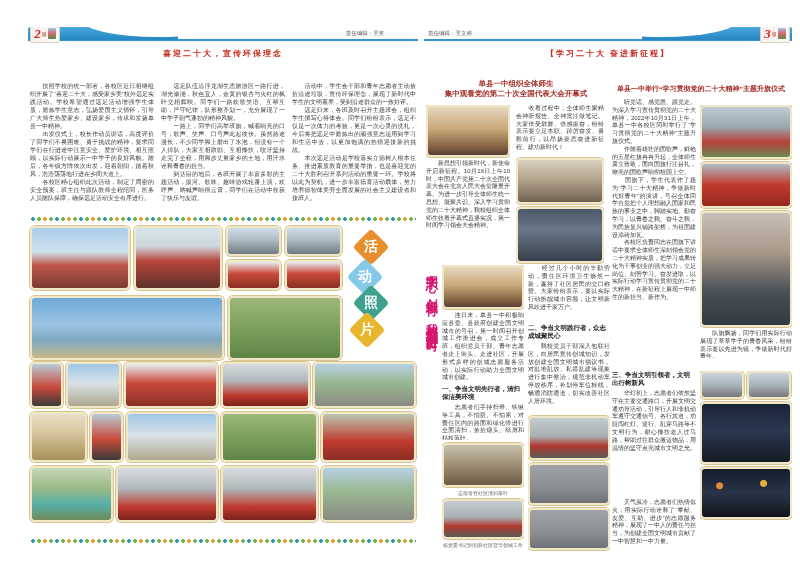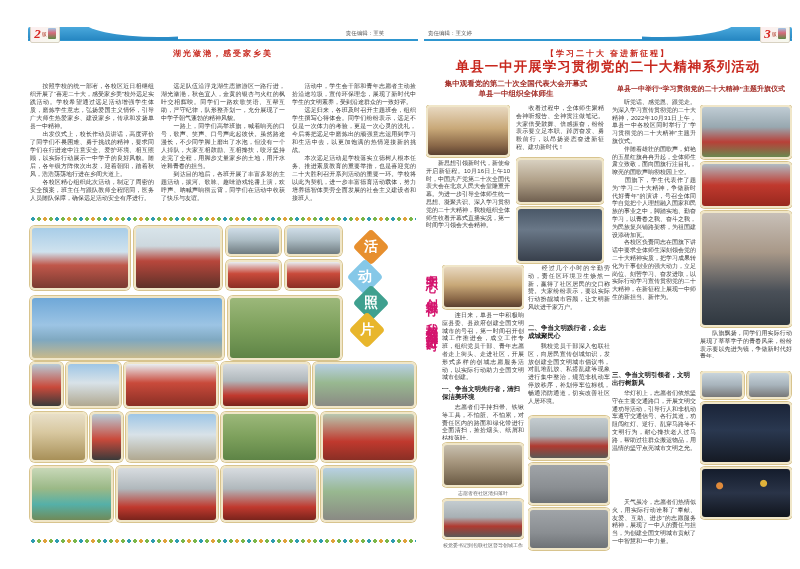--- a/index.html
+++ b/index.html
@@ -101,21 +101,21 @@
 
   <div class="page" id="page2">
     <div class="hline"></div>
     <div class="swoosh swoosh-l"></div>
     <div class="badge badge-l">
       <span class="pgno">2</span>
       <span class="pgsuf">版</span>
     </div>
     <div class="editor ed-l">责任编辑：王笑</div>
 
-    <div class="kicker">湖光潋滟，感受家乡美</div>
+    <div class="kicker">喜迎二十大，宣传环保理念</div>
 
     <div class="coltext c2a">　　按照学校的统一部署，各校区近日相继组织开展了“喜迎二十大，感受家乡美”校外远足实践活动。学校希望通过远足活动增强学生体质，磨炼学生意志，弘扬爱国主义情怀，引导广大师生热爱家乡、建设家乡，传承和发扬单县一中精神。
 　　出发仪式上，校长作动员讲话，高度评价了同学们不畏困难、勇于挑战的精神，要求同学们在行进途中注意安全、爱护环境、相互照顾，以实际行动展示一中学子的良好风貌。随后，各年级方阵依次出发，迎着朝阳，踏着秋风，浩浩荡荡地行进在乡间大道上。
 　　各校区精心组织此次活动，制定了周密的安全预案，班主任与跟队教师全程陪同，医务人员随队保障，确保远足活动安全有序进行。</div>
     <div class="coltext c2b">　　远足队伍沿浮龙湖生态旅游区一路行进，湖光潋滟，秋色宜人，金黄的银杏与火红的枫叶交相辉映。同学们一路欢歌笑语、互帮互助，严守纪律，队形整齐划一，充分展现了一中学子朝气蓬勃的精神风貌。
 　　一路上，同学们高举班旗，喊着响亮的口号，歌声、笑声、口号声此起彼伏。虽然路途漫长，不少同学脚上磨出了水泡，但没有一个人掉队，大家互相鼓励、互相搀扶，咬牙坚持走完了全程，用脚步丈量家乡的土地，用汗水诠释青春的担当。
 　　到达目的地后，各班开展了丰富多彩的主题活动，拔河、歌咏、趣味游戏轮番上演，欢呼声、呐喊声响彻云霄，同学们在活动中收获了快乐与友谊。</div>
     <div class="coltext c2c">　　活动中，学生会干部和青年志愿者主动捡拾沿途垃圾，宣传环保理念，展现了新时代中学生的文明素养，受到沿途群众的一致好评。
 　　远足归来，各班及时召开主题班会，组织学生撰写心得体会。同学们纷纷表示，远足不仅是一次体力的考验，更是一次心灵的洗礼，今后将把远足中磨炼出的顽强意志运用到学习和生活中去，以更加饱满的热情迎接新的挑战。
 　　本次远足活动是学校落实立德树人根本任务、推进素质教育的重要举措，也是喜迎党的二十大胜利召开系列活动的重要一环。学校将以此为契机，进一步丰富德育活动载体，努力培养德智体美劳全面发展的社会主义建设者和接班人。</div>
@@ -168,25 +168,24 @@
   <div class="page" id="page3">
     <div class="hline"></div>
     <div class="swoosh swoosh-r"></div>
     <div class="badge badge-r">
       <span class="pgno">3</span>
       <span class="pgsuf">版</span>
     </div>
     <div class="editor ed-r">责任编辑：王文婷</div>
 
     <div class="kicker">【学习二十大 奋进新征程】</div>
-    <div class="headline">单县一中开展学习贯彻党的二十大精神系列活动</div>
 
     <div class="subtitle" style="left:0;top:52px;width:184px;">
+      <div>单县一中组织全体师生</div>
       <div>集中观看党的第二十次全国代表大会开幕式</div>
-      <div>单县一中组织全体师生</div>
     </div>
     <div class="flowcol" style="left:2px;top:78px;width:84px;height:162px;">
       <div class="ph-flow g-room-warm" style="height:52px;"></div>
       <div class="flowtxt" style="height:104px;">　　新思想引领新时代，新使命开启新征程。10月16日上午10时，中国共产党第二十次全国代表大会在北京人民大会堂隆重开幕。为进一步引导全体师生统一思想、凝聚共识、深入学习贯彻党的二十大精神，我校组织全体师生收看开幕式直播实况，第一时间学习领会大会精神。</div>
     </div>
     <div class="flowcol" style="left:92px;top:78px;width:88px;height:162px;">
       <div class="flowtxt" style="height:50px;">　　收看过程中，全体师生聚精会神听报告、全神贯注做笔记。大家倍受鼓舞、倍感振奋，纷纷表示要立足本职、踔厉奋发、勇毅前行，以昂扬姿态奋进新征程、建功新时代！</div>
       <div class="ph-flow g-conf" style="height:46px;"></div>
       <div class="ph-flow g-class" style="height:56px;"></div>
     </div>

